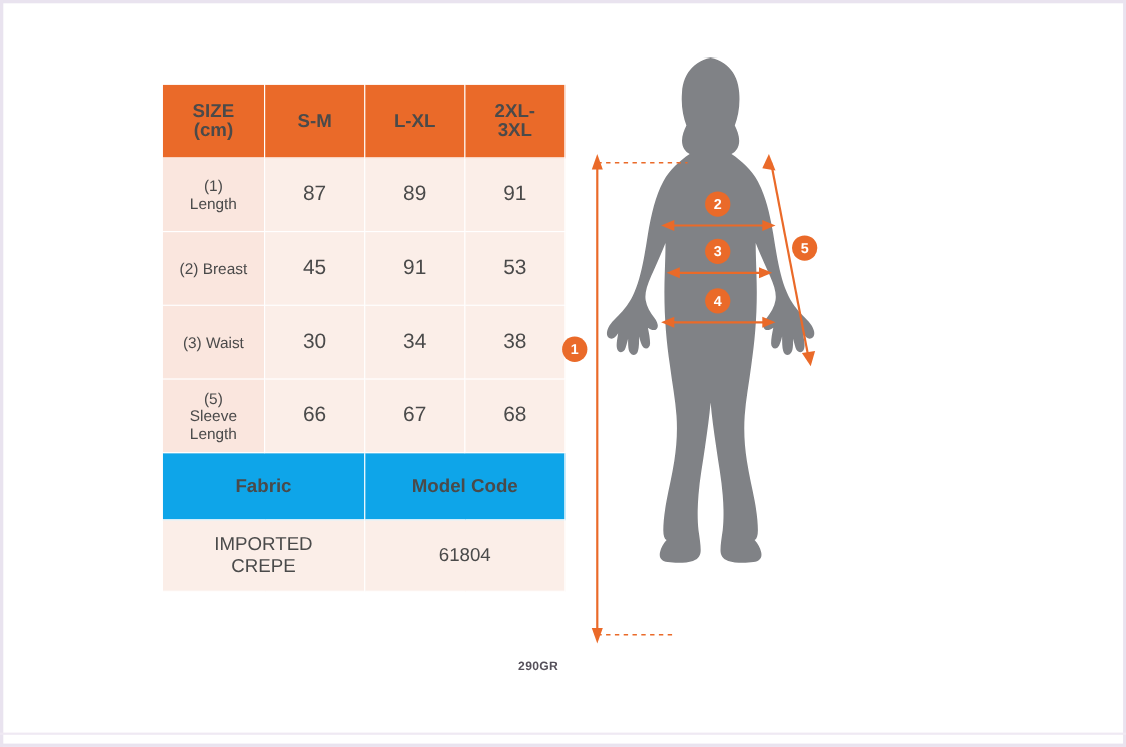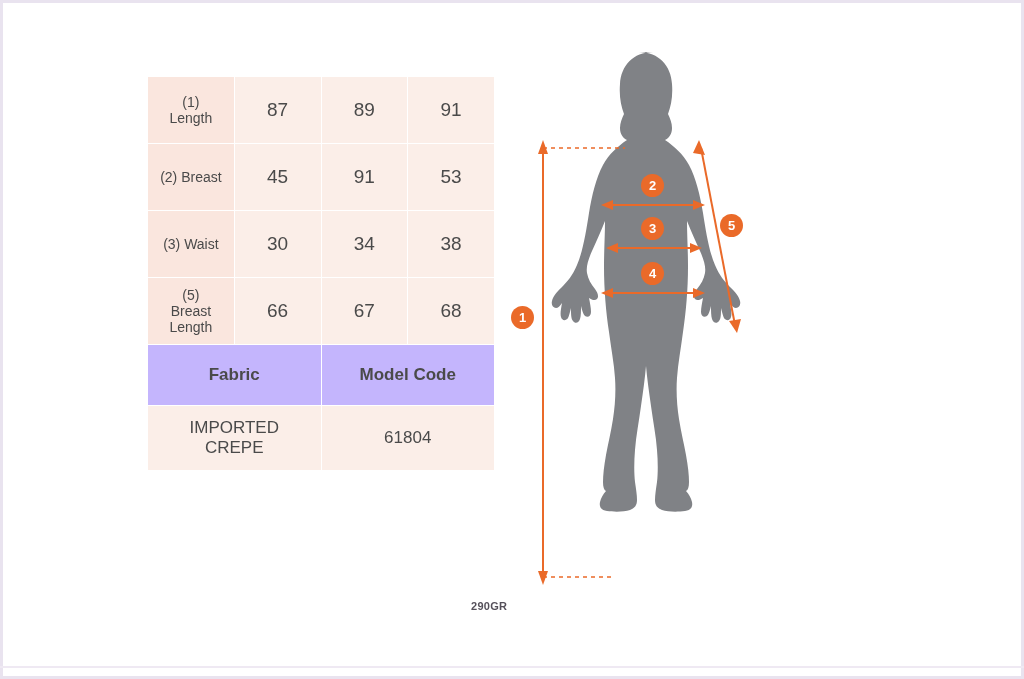--- a/index.html
+++ b/index.html
@@ -65,21 +65,21 @@
     padding: 2px 4px;
   }
   .valcell {
     background: #fbeee8;
     font-size: 19px;
     color: #3f3f3f;
     height: 62px;
     margin-top: 21px;
   }
   .subhdr {
-    background: #c4b5fd;
+    background: #0ea5e9;
     color: #ffffff;
     font-size: 17px;
     font-weight: bold;
     height: 58px;
     margin-left: 12px;
   }
   .footcell {
     background: #fbeee8;
     font-size: 17px;
     color: #3f3f3f;
@@ -128,20 +128,32 @@
 <div id="canvas">
 
   <div class="edge-line edge-top"></div>
   <div class="edge-line edge-left"></div>
   <div class="edge-line edge-right"></div>
   <div class="edge-line edge-bottom"></div>
   <div class="edge-line edge-inner-bottom"></div>
 
   <table id="size-table">
     <tbody>
+        <tr>
+      <th class="hdr-cell col-label">
+        <div>SIZE</div>
+        <div>(cm)</div>
+      </th>
+      <th class="hdr-cell col-v">S-M</th>
+      <th class="hdr-cell col-v">L-XL</th>
+      <th class="hdr-cell col-v">
+        <div>2XL-</div>
+        <div>3XL</div>
+      </th>
+    </tr>
 
     <tr>
       <td class="rowlabel">
         <div>(1)</div>
         <div>Length</div>
       </td>
       <td class="valcell">87</td>
       <td class="valcell">89</td>
       <td class="valcell">91</td>
     </tr>
@@ -157,21 +169,21 @@
       <td class="rowlabel">(3) Waist</td>
       <td class="valcell">30</td>
       <td class="valcell">34</td>
       <td class="valcell">38</td>
     </tr>
 
 
     <tr>
       <td class="rowlabel">
         <div>(5)</div>
-        <div>Breast</div>
+        <div>Sleeve</div>
         <div>Length</div>
       </td>
       <td class="valcell">66</td>
       <td class="valcell">67</td>
       <td class="valcell">68</td>
     </tr>
 
     <tr>
       <td class="subhdr" colspan="2">Fabric</td>
       <td class="subhdr" colspan="2">Model Code</td>

